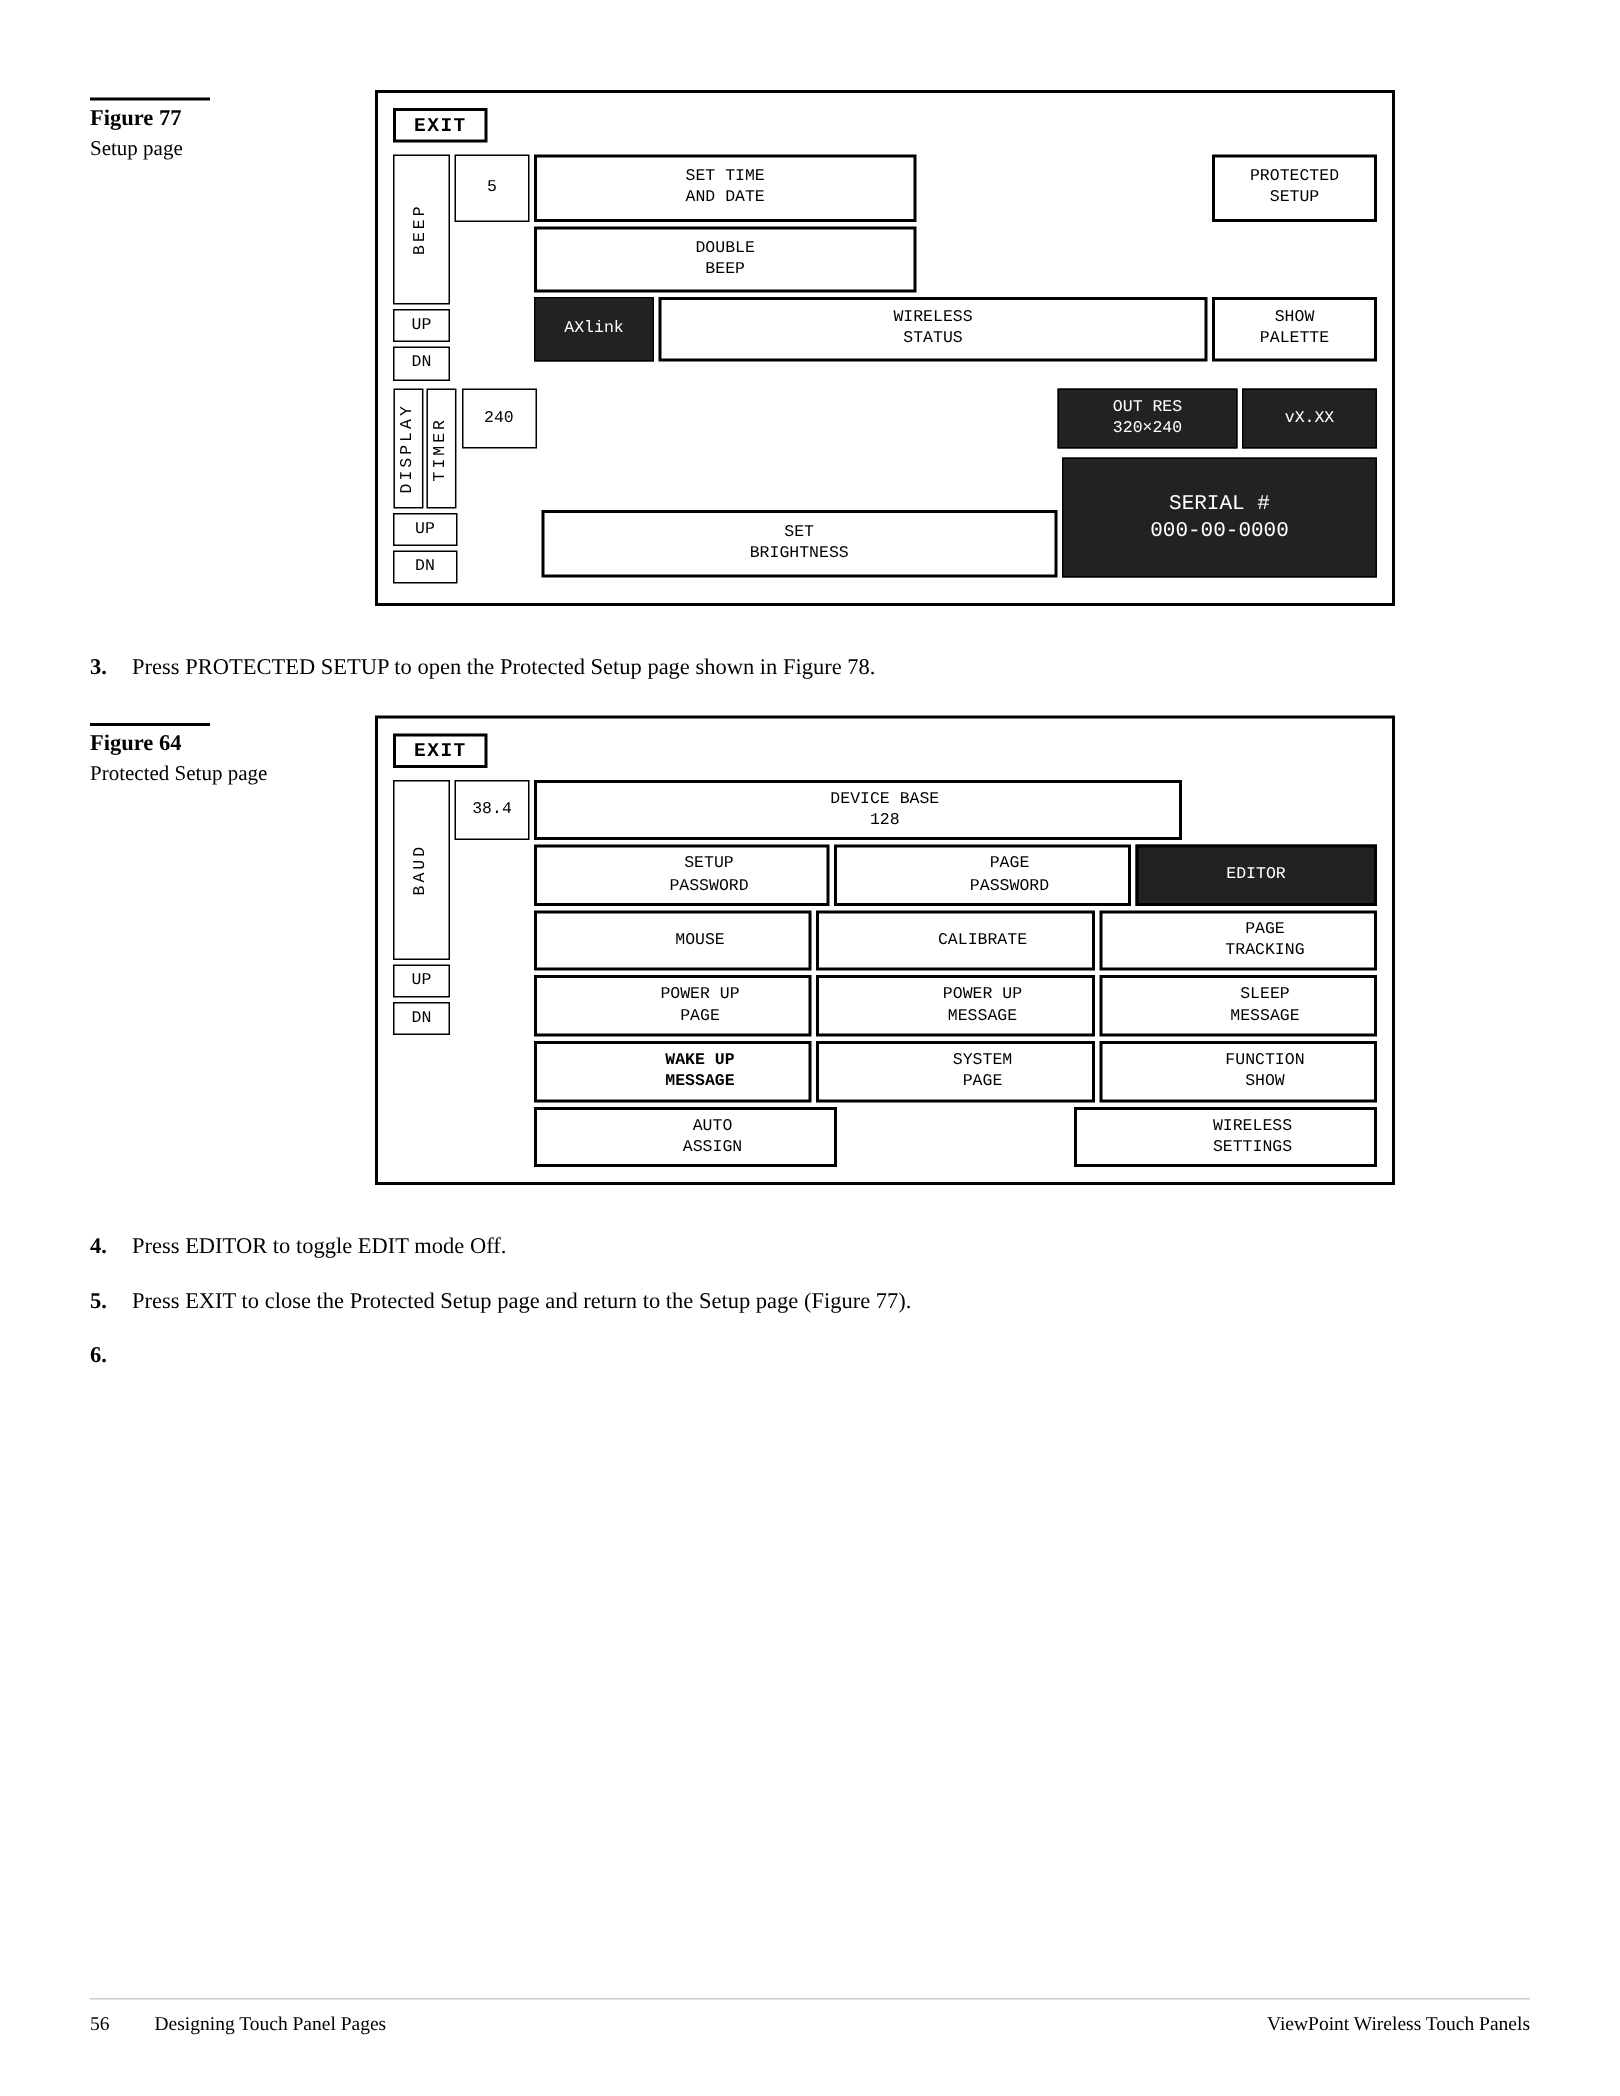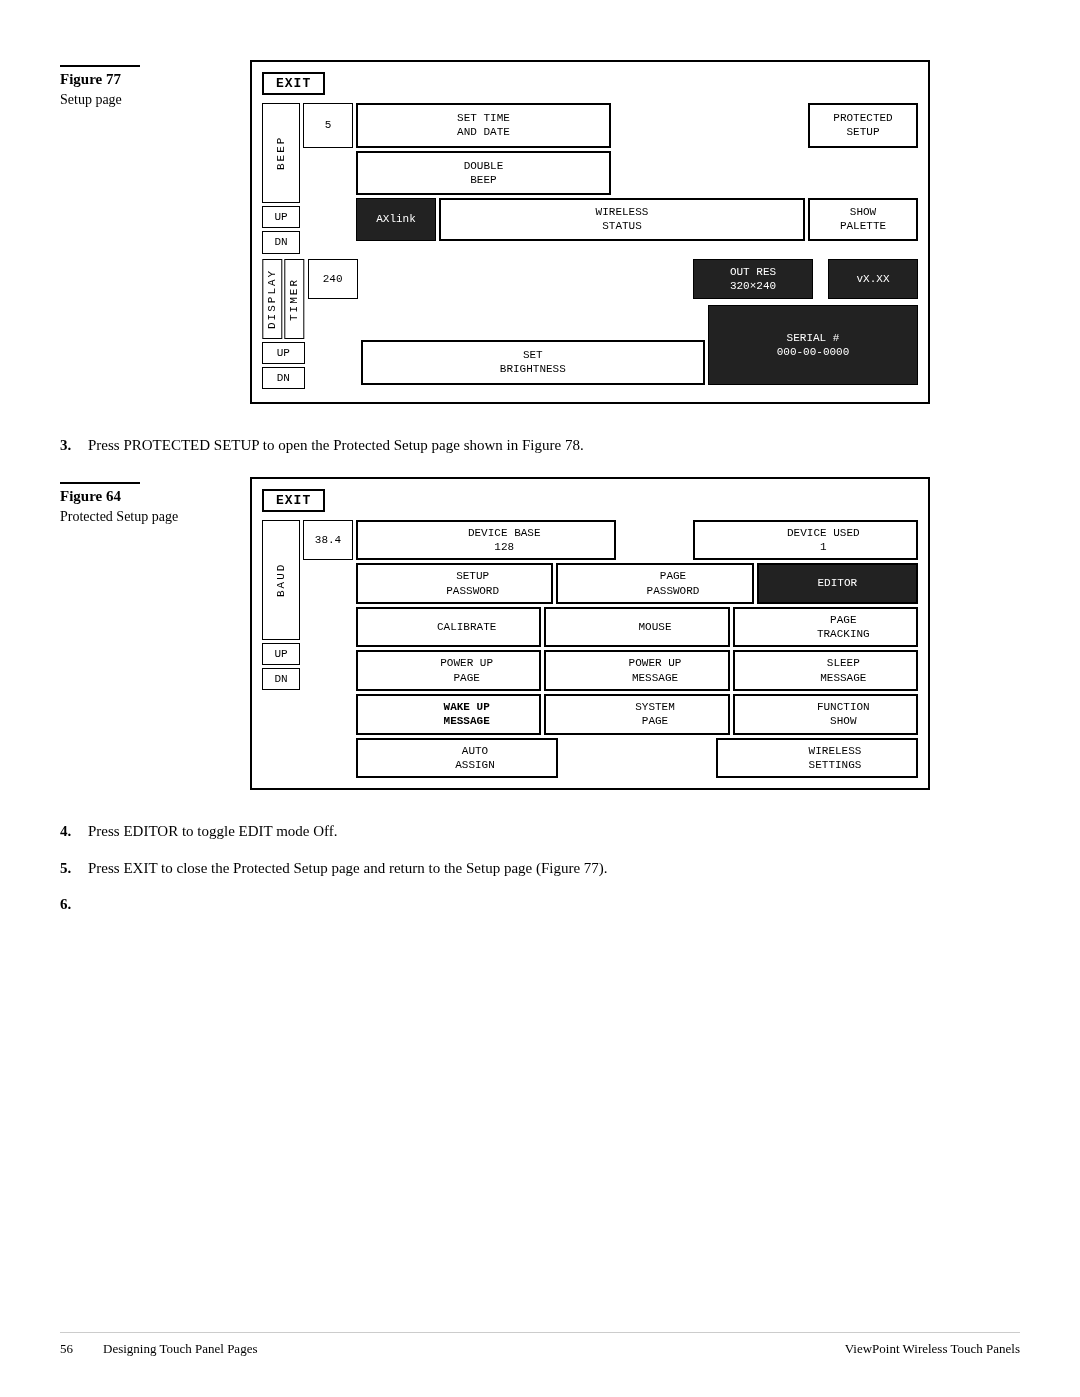--- a/index.html
+++ b/index.html
@@ -207,30 +207,30 @@
             <div style="display:flex; flex-direction:column; gap:3px; min-width:38px;">
               <div style="display:flex; gap:2px; flex:1;">
                 <div class="cell" style="writing-mode:vertical-rl; transform:rotate(180deg); min-height:80px; font-size:11px; letter-spacing:2px; padding:5px 2px;">DISPLAY</div>
                 <div class="cell" style="writing-mode:vertical-rl; transform:rotate(180deg); min-height:80px; font-size:11px; letter-spacing:2px; padding:5px 2px;">TIMER</div>
               </div>
               <div class="cell" style="padding:3px 6px;">UP</div>
               <div class="cell" style="padding:3px 6px;">DN</div>
             </div>
 
             <div style="display:flex; flex-direction:column; gap:3px; flex:1;">
-              <div style="display:flex; gap:15px;">
+              <div style="display:flex; gap:3px;">
                 <div class="cell" style="min-width:50px;">240</div>
                 <div style="flex:1;"></div>
                 <div class="cell dark" style="min-width:120px; padding:5px 6px;">OUT RES<br>320×240</div>
                 <div class="cell dark" style="min-width:90px; padding:5px 6px;">vX.XX</div>
               </div>
               <div style="display:flex; gap:3px; margin-top:3px;">
                 <div style="min-width:50px;"></div>
                 <div class="cell thick" style="flex:1; padding:6px;margin-top:35px;">SET<br>BRIGHTNESS</div>
-                <div class="cell dark" style="min-width:210px; padding:5px 6px; font-size:11px;">SERIAL #<br>000-00-0000</div>
+                <div class="cell dark" style="min-width:210px; padding:5px 6px; font-size:14px;">SERIAL #<br>000-00-0000</div>
               </div>
             </div>
           </div>
         </div>
 
       </div>
     </div>
   </div>
 
   <div class="step" style="margin: 10px 0 20px 0; font-size:15px;">
@@ -256,34 +256,33 @@
             <div class="cell" style="padding:3px 8px;">UP</div>
             <div class="cell" style="padding:3px 6px;">DN</div>
           </div>
 
           <div style="display:flex; flex-direction:column; gap:3px; flex:1;">
 
             <div style="display:flex; gap:3px;">
               <div class="f78-cell" style="min-width:50px;">38.4</div>
               <div class="f78-cell thick" style="flex:1.2;">DEVICE BASE<br>128</div>
               <div style="flex:0.4;"></div>
-              <div class="f78-cell thick" style="flex:1;">DEVICE USED<br>1</div>
             </div>
 
             <div style="display:flex; gap:3px;">
               <div style="min-width:50px;"></div>
               <div class="f78-cell thick" style="flex:1;">SETUP<br>PASSWORD</div>
               <div class="f78-cell thick" style="flex:1;">PAGE<br>PASSWORD</div>
               <div class="f78-cell dark" style="flex:1;">EDITOR</div>
             </div>
 
             <div style="display:flex; gap:3px;">
               <div style="min-width:50px;"></div>
+              <div class="f78-cell thick" style="flex:1;">MOUSE</div>
               <div class="f78-cell thick" style="flex:1;">CALIBRATE</div>
-              <div class="f78-cell thick" style="flex:1;">MOUSE</div>
               <div class="f78-cell thick" style="flex:1;">PAGE<br>TRACKING</div>
             </div>
 
             <div style="display:flex; gap:3px;">
               <div style="min-width:50px;"></div>
               <div class="f78-cell thick" style="flex:1;">POWER UP<br>PAGE</div>
               <div class="f78-cell thick" style="flex:1;">POWER UP<br>MESSAGE</div>
               <div class="f78-cell thick" style="flex:1;">SLEEP<br>MESSAGE</div>
             </div>
 

